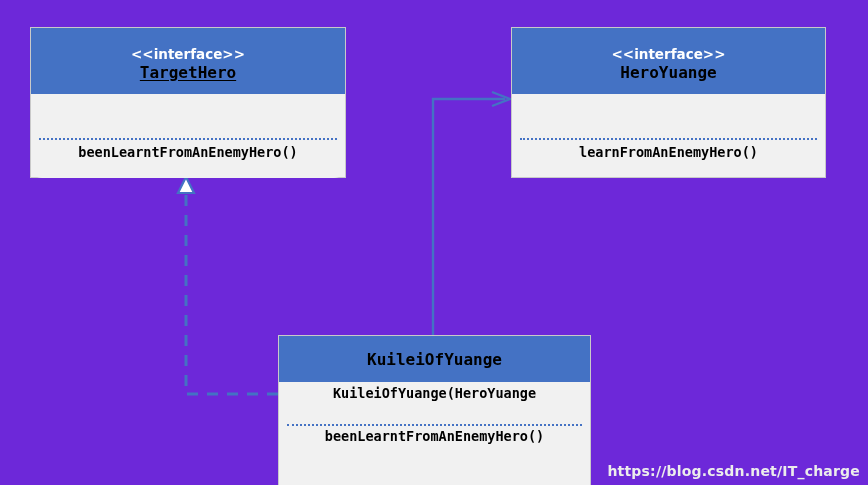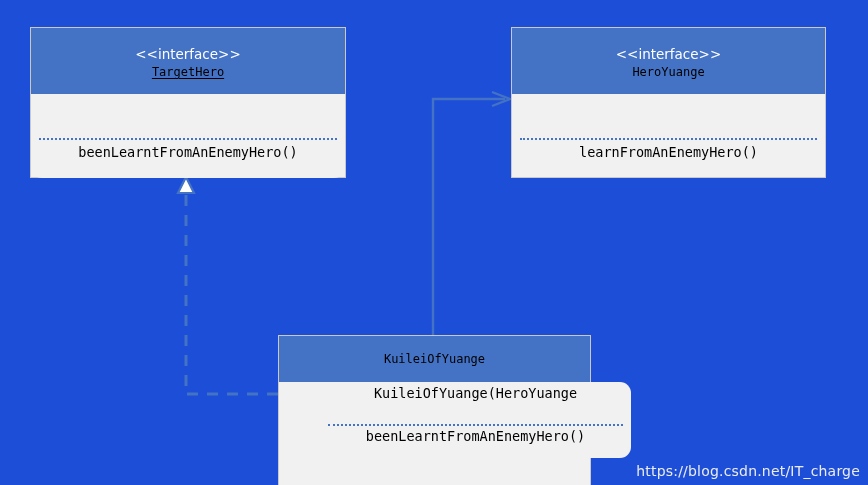--- a/index.html
+++ b/index.html
@@ -4,23 +4,24 @@
 <style>
   html, body {
     margin: 0;
     padding: 0;
     background: #ffffff;
   }
   #canvas {
     position: relative;
     width: 868px;
     height: 485px;
-    background: #1d4ed8;
+    background: #6d28d9;
     overflow: hidden;
     font-family: "DejaVu Sans Mono", "Liberation Mono", monospace;
+    font-weight: bold;
   }
 
   
   .uml-box {
     position: absolute;
     box-sizing: border-box;
     border: 1px solid #c9c9c9;
     background: #f1f1f1;
   }
   .uml-header {
@@ -37,21 +38,21 @@
     color: #ffffff;
     font-family: "DejaVu Sans", "Liberation Sans", sans-serif;
     font-size: 13.5px;
     line-height: 17px;
     letter-spacing: 0px;
     white-space: nowrap;
   }
   .uml-title {
     color: #000000;
     font-family: "DejaVu Sans Mono", "Liberation Mono", monospace;
-    font-size: 12px;
+    font-size: 16px;
     line-height: 19px;
     white-space: nowrap;
   }
   .uml-title.underlined {
     text-decoration: underline;
     text-underline-offset: 2px;
   }
   .uml-body {
     position: relative;
     box-sizing: border-box;
@@ -84,21 +85,21 @@
   #box-targethero .op-line    { position: absolute; top: 48px; left: 0; width: 100%; }
 
   #box-heroyuange   { left: 511px; top: 27px; width: 315px; height: 151px; }
   #box-heroyuange .uml-header { height: 66px; padding-top: 6px; }
   #box-heroyuange .uml-body   { height: 68px; }
   #box-heroyuange .divider    { top: 44px; }
   #box-heroyuange .op-line    { position: absolute; top: 48px; left: 0; width: 100%; }
 
   #box-kuilei { left: 278px; top: 335px; width: 313px; height: 153px; }
   #box-kuilei .uml-header { height: 46px; }
-  #box-kuilei .uml-body   { height: 76px; margin-left: 41px; }
+  #box-kuilei .uml-body   { height: 76px; }
   #box-kuilei .ctor-line  { position: absolute; top: 1px; left: 0; width: 100%; }
   #box-kuilei .divider    { top: 42px; }
   #box-kuilei .op-line    { position: absolute; top: 44px; left: 0; width: 100%; }
 
   
   .connector {
     position: absolute;
     left: 0;
     top: 0;
     width: 868px;

